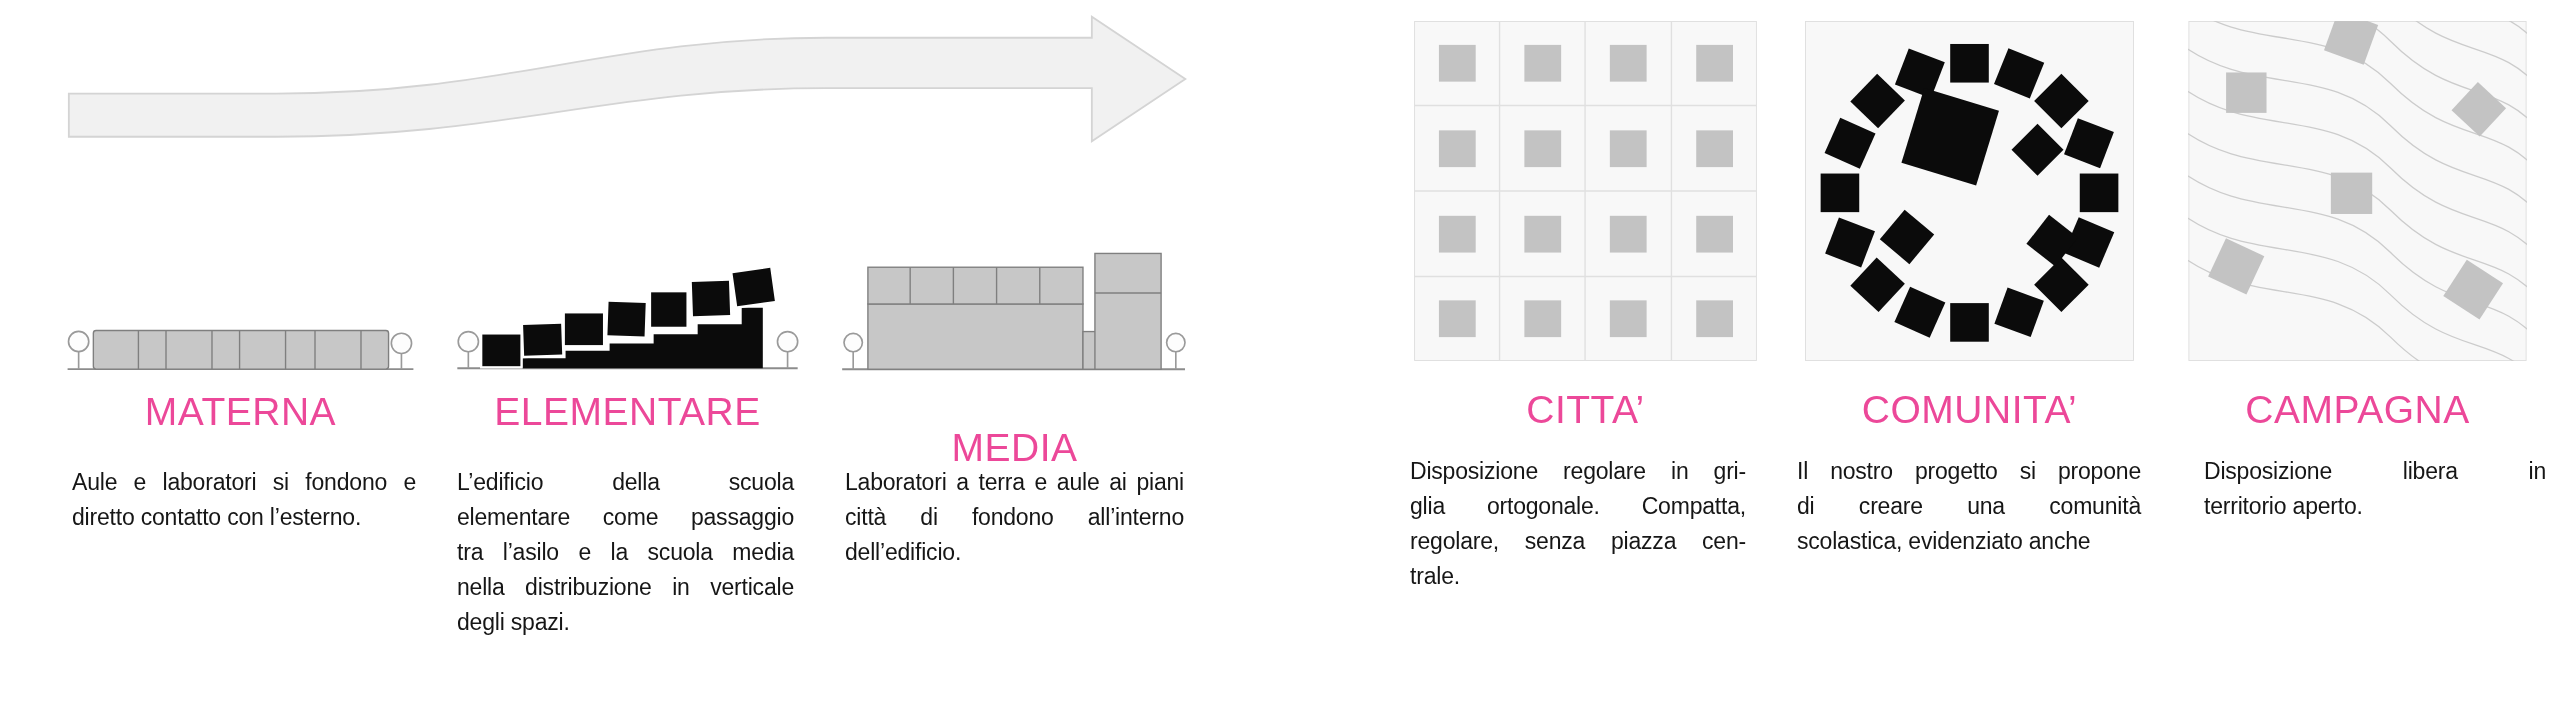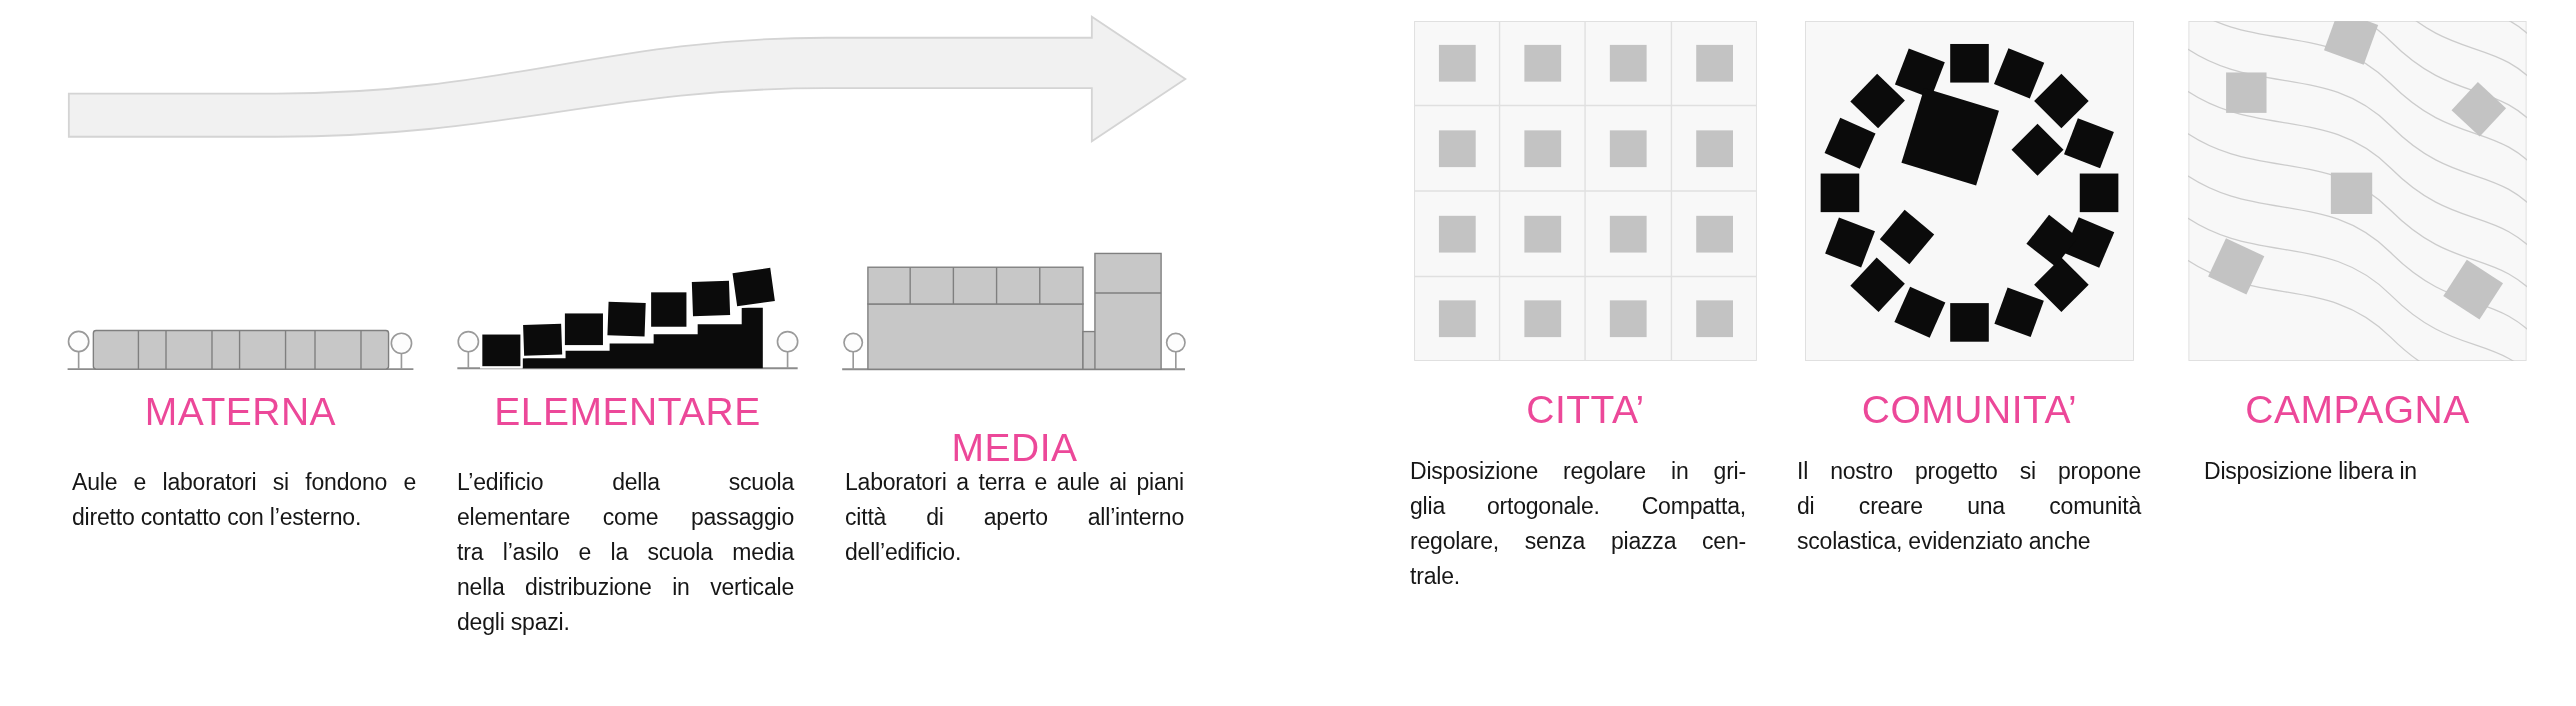--- a/index.html
+++ b/index.html
@@ -100,21 +100,21 @@
       <div class="tline">L’edificio della scuola</div>
       <div class="tline">elementare come passaggio</div>
       <div class="tline">tra l’asilo e la scuola media</div>
       <div class="tline">nella distribuzione in verticale</div>
       <div class="tline">degli spazi.</div>
     </div>
 
   <div class="abs title" style="left:842px;top:390px;width:345px;margin-top:36px;">MEDIA</div>
   <div class="abs bodytext" style="left:845px;top:465px;width:339px;">
       <div class="tline">Laboratori a terra e aule ai piani</div>
-      <div class="tline">città di aperto all’interno</div>
+      <div class="tline">città di fondono all’interno</div>
       <div class="tline">dell’edificio.</div>
     </div>
 
   <svg class="abs" style="left:1414px;top:21px;" width="343" height="340" viewBox="0 0 373 370">
     <rect x="0.5" y="0.5" width="372" height="369" style="fill:var(--panel_bg);stroke:var(--panel_border);stroke-width:1;"></rect>
     <g style="stroke:var(--grid_line);stroke-width:1.5;">
       <line x1="93" y1="0" x2="93" y2="370"></line>
         <line x1="186" y1="0" x2="186" y2="370"></line>
         <line x1="280" y1="0" x2="280" y2="370"></line>
       <line x1="0" y1="92" x2="373" y2="92"></line>
@@ -202,16 +202,17 @@
   <div class="abs title" style="left:1805px;top:388px;width:329px;">COMUNITA’</div>
   <div class="abs bodytext" style="left:1797px;top:454px;width:344px;">
       <div class="tline">Il nostro progetto si propone</div>
       <div class="tline">di creare una comunità</div>
       <div class="tline">scolastica, evidenziato anche</div>
     </div>
 
   <div class="abs title" style="left:2188px;top:388px;width:339px;">CAMPAGNA</div>
   <div class="abs bodytext" style="left:2188px;top:454px;width:342px;margin-left:16px;">
       <div class="tline">Disposizione libera in</div>
+      <div class="tline">territorio aperto.</div>
     </div>
 
 </div>
 
 
 </body></html>

